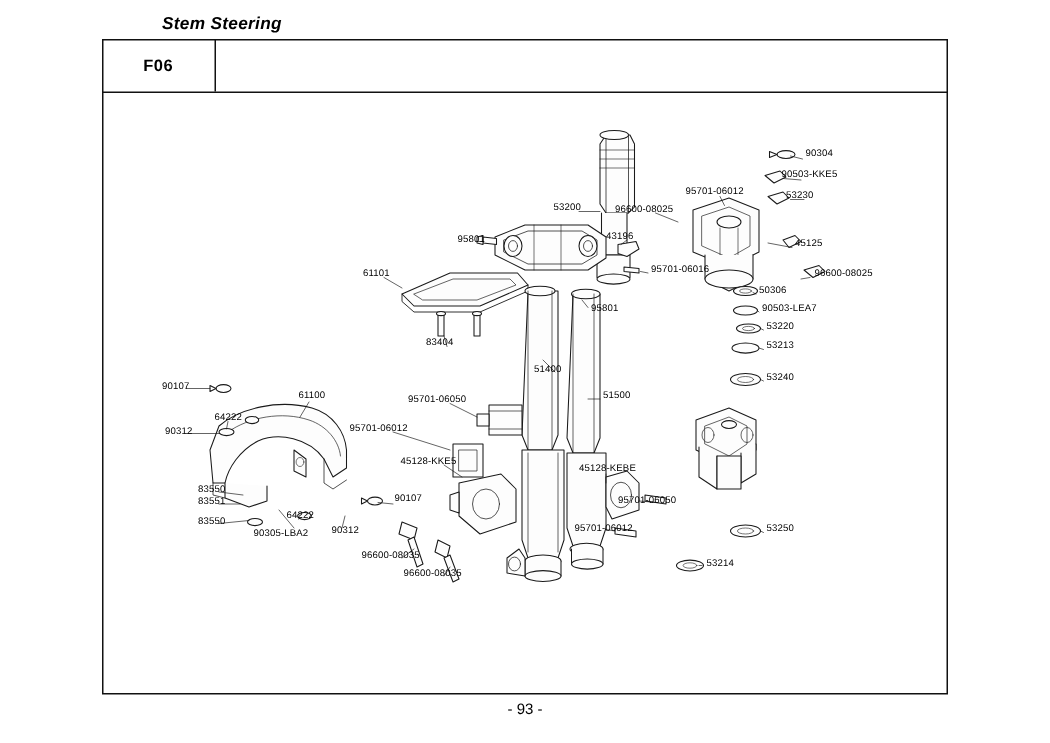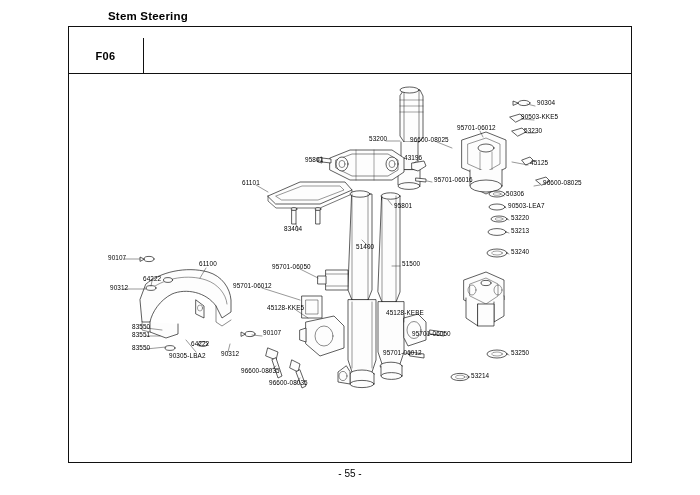--- a/index.html
+++ b/index.html
@@ -31,21 +31,20 @@
     box-sizing: border-box;
   }
   .title-bar {
     position: absolute;
     left: 68px;
     top: 26px;
     width: 564px;
     height: 36px;
     border-bottom: 1px solid #111;
     box-sizing: border-box;
-    margin-top: 12px;
   }
   .title-code-cell {
     position: absolute;
     left: 0;
     top: 0;
     width: 76px;
     height: 35px;
     border-right: 1px solid #111;
     box-sizing: border-box;
     display: flex;
@@ -59,20 +58,21 @@
     letter-spacing: 0.3px;
   }
   .title-name {
     position: absolute;
     left: 108px;
     top: 10px;
     font-size: 11.5px;
     font-weight: bold;
     color: #000;
     letter-spacing: 0.2px;
+    font-style: italic;
   }
   .page-number {
     position: absolute;
     left: 0;
     top: 468px;
     width: 700px;
     text-align: center;
     font-size: 10px;
     color: #000;
   }
@@ -332,15 +332,15 @@
   <div class="lbl" style="left:511px; top:349px;">53250</div>
   <div class="lbl" style="left:132px; top:344px;">83550</div>
   <div class="lbl" style="left:191px; top:340px;">64222</div>
   <div class="lbl" style="left:383px; top:349px;">95701-06012</div>
   <div class="lbl" style="left:169px; top:352px;">90305-LBA2</div>
   <div class="lbl" style="left:221px; top:350px;">90312</div>
   <div class="lbl" style="left:241px; top:367px;">96600-08035</div>
   <div class="lbl" style="left:471px; top:372px;">53214</div>
   <div class="lbl" style="left:269px; top:379px;">96600-08035</div>
 
-  <div class="page-number">- 55 -</div>
+  <div class="page-number">- 93 -</div>
 
 </div>
 
 </body></html>

